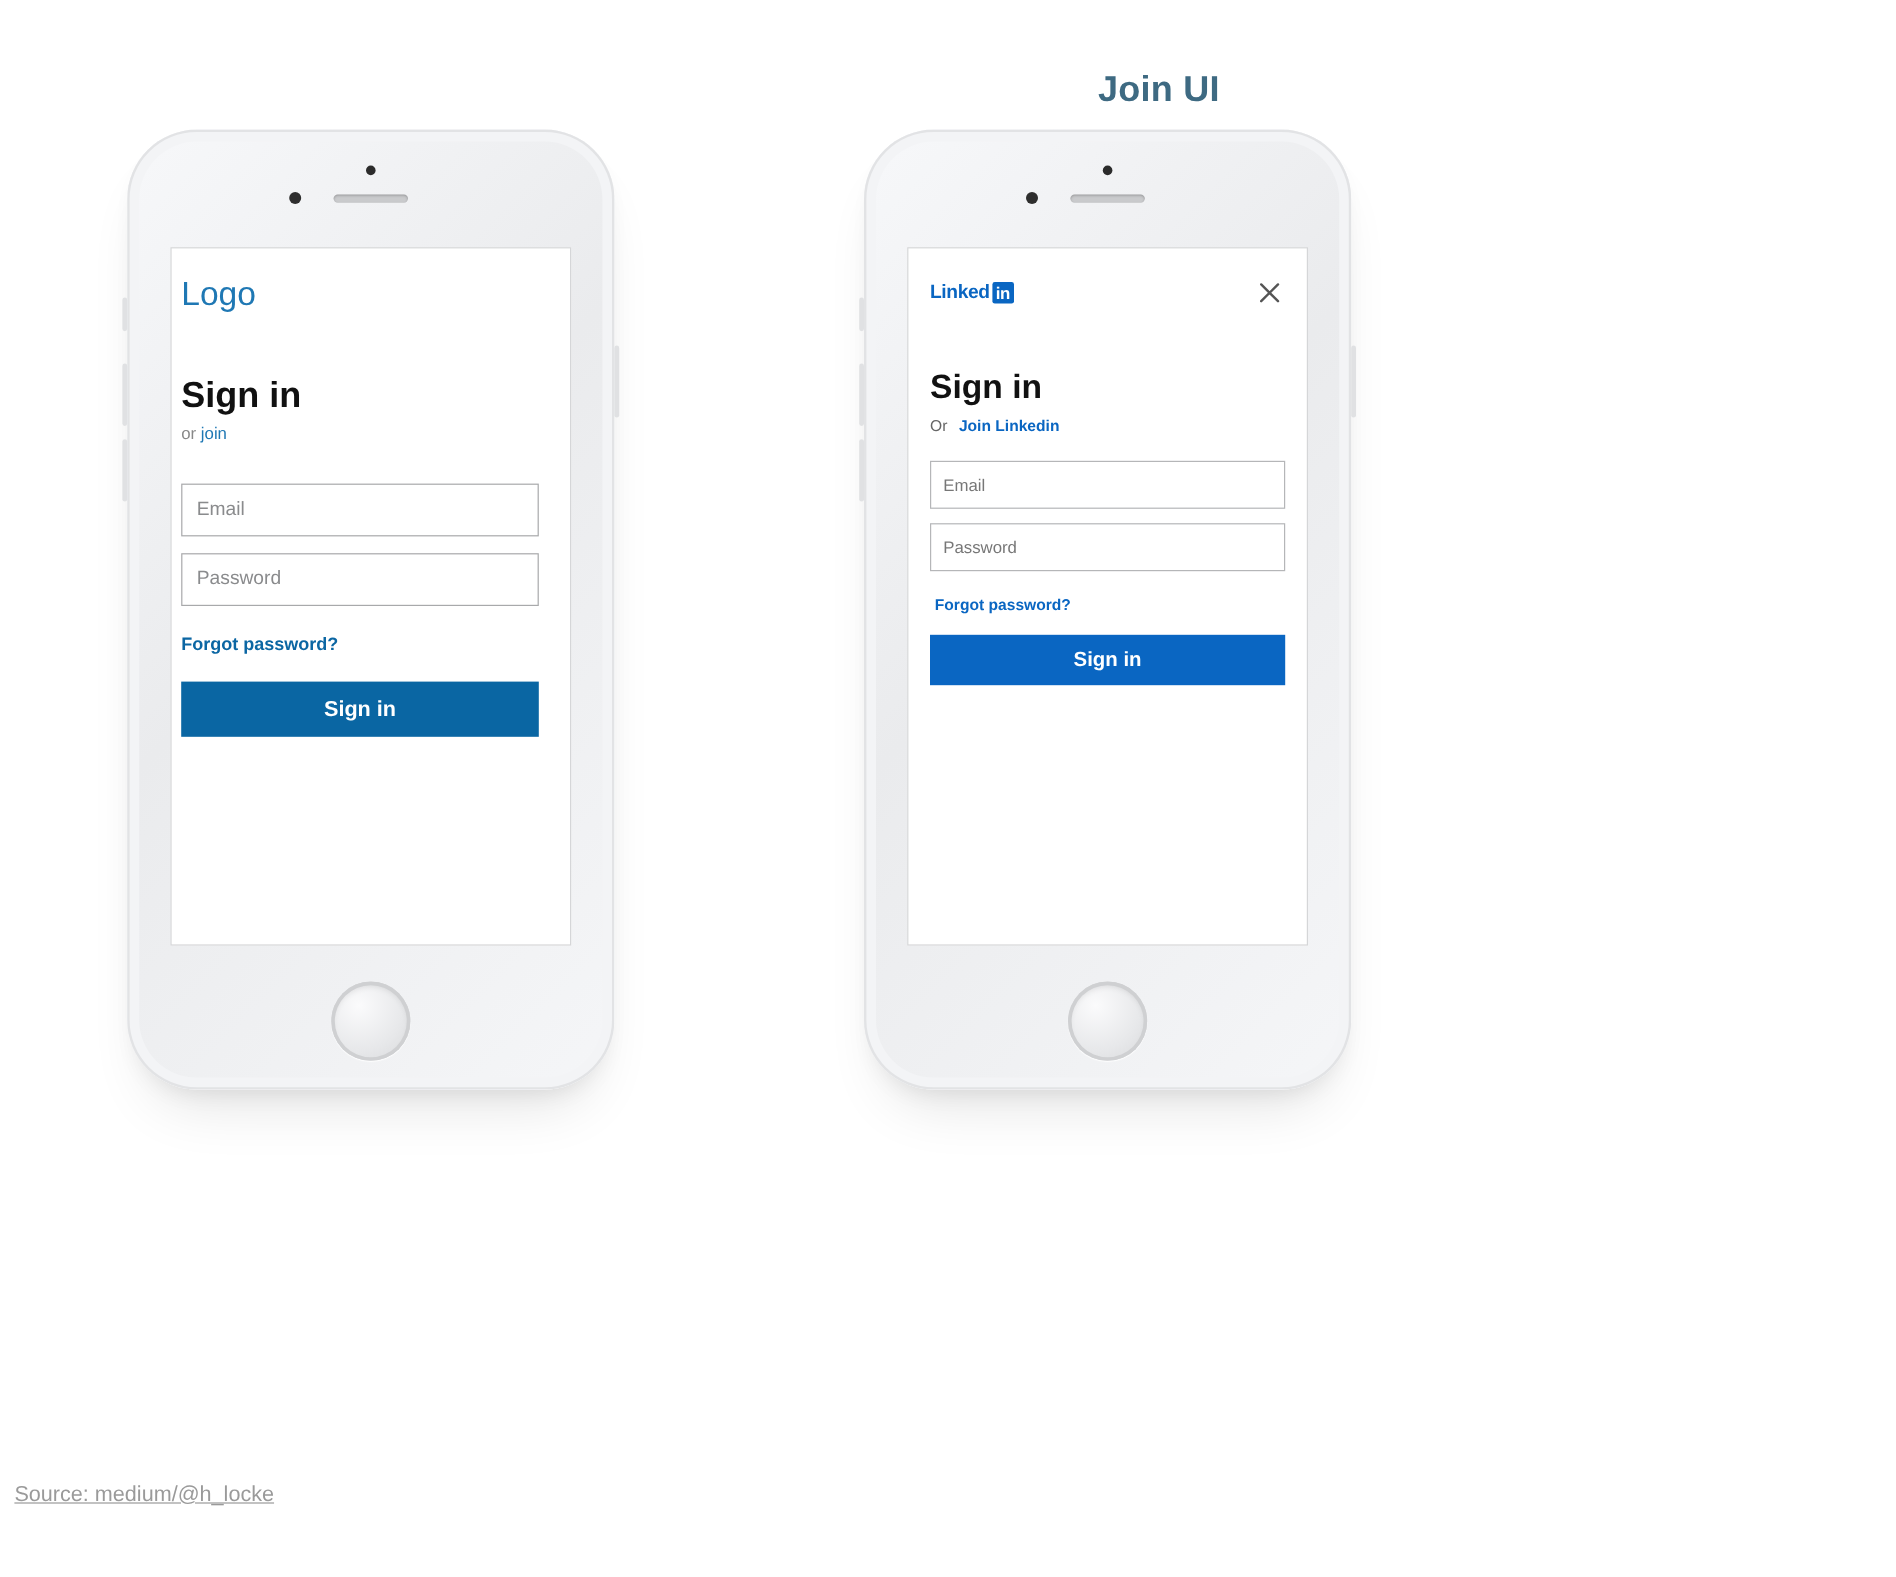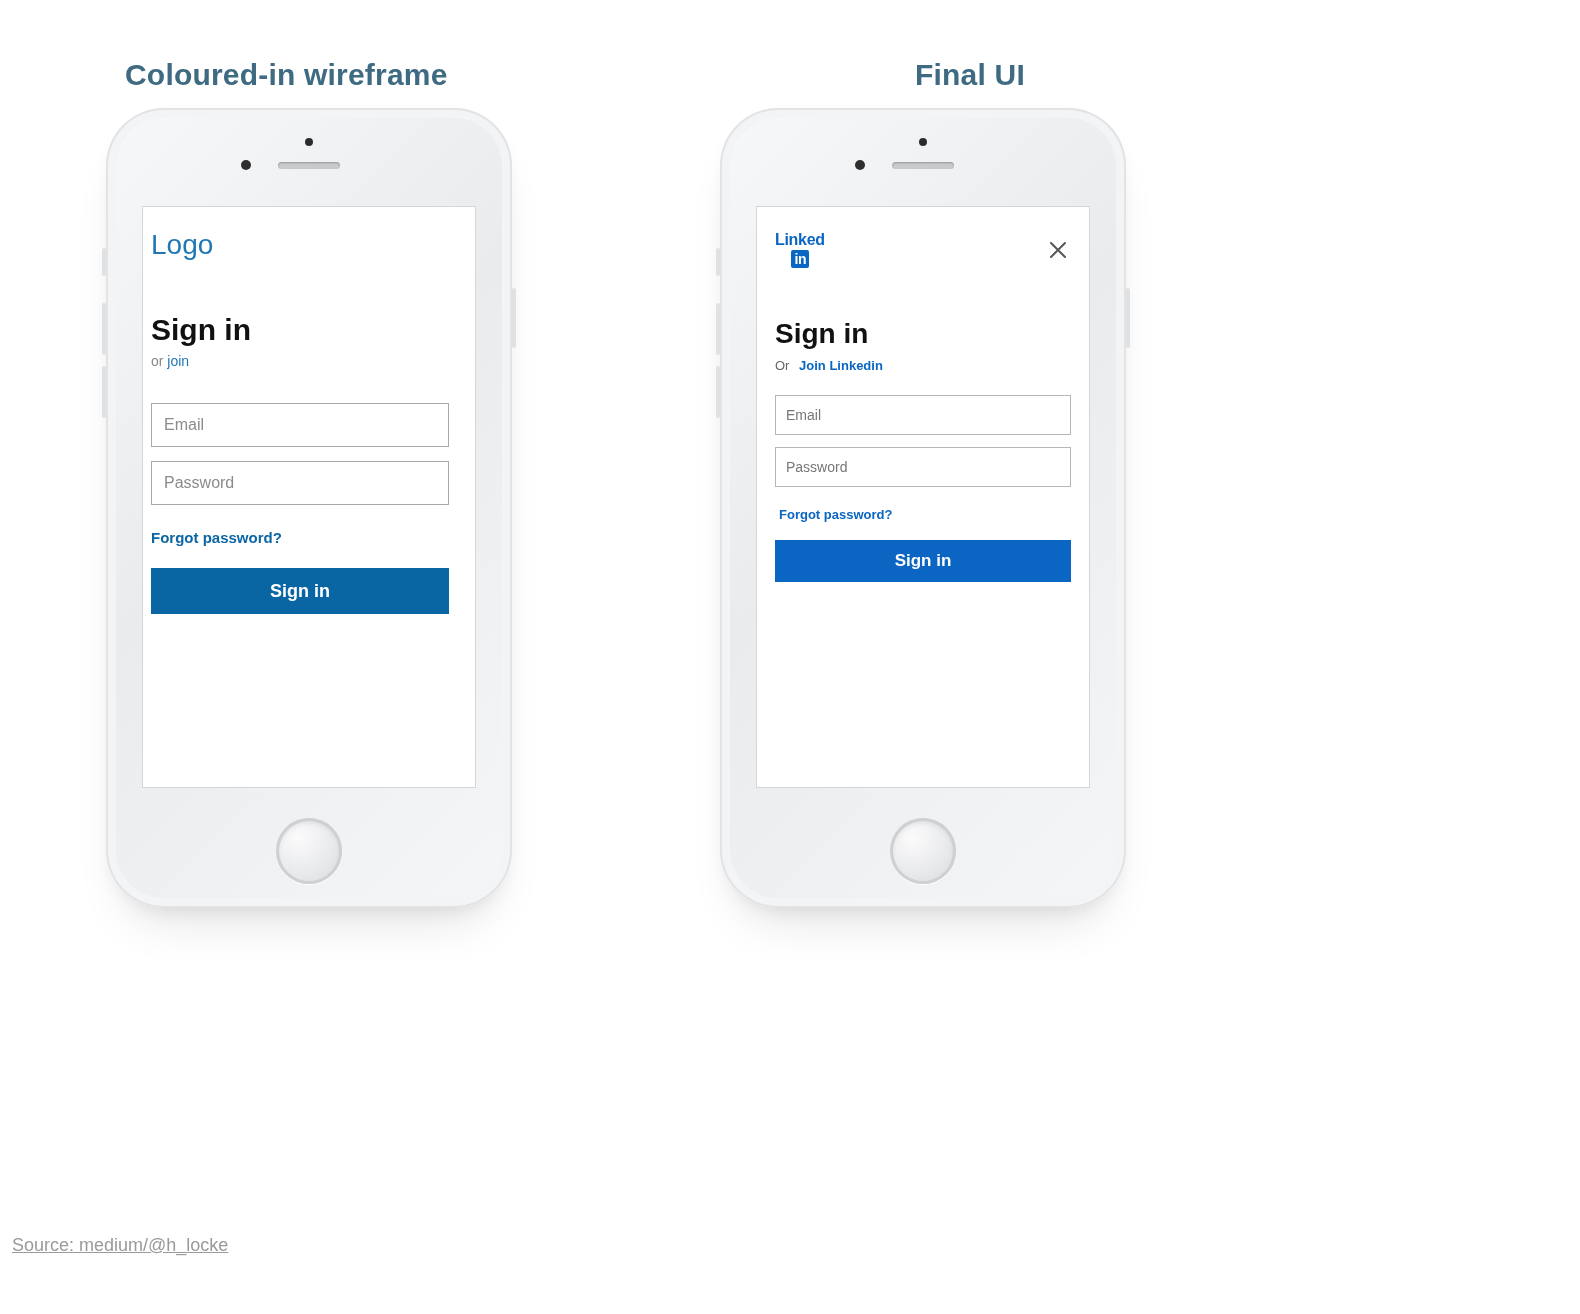--- a/index.html
+++ b/index.html
@@ -154,21 +154,20 @@
     justify-content: space-between;
     align-items: center;
     margin-bottom: 50px;
   }
   .li-logo {
     display: flex; align-items: center; gap:1px;
     color: #0a66c2;
     font-weight: 700;
     font-size: 16px;
     letter-spacing: -0.3px;
-    flex-direction: column;
   }
   .li-logo .li-box {
     background:#0a66c2; color:#fff;
     font-weight:700;
     padding: 1px 3px 1px 3px;
     margin-left: 1px;
     border-radius: 2px;
     font-size: 14px;
     line-height: 16px;
     text-align: center;
@@ -224,22 +223,21 @@
     color:#9a9a9a;
     font-size: 18px;
     text-decoration: underline;
   }
 </style>
 </head>
 <body>
 
 <div class="stage">
 
-  <div class="heading heading-left">Coloured-in wireframe</div>
-  <div class="heading heading-right">Final UI</div>
+  <div class="heading heading-right">Join UI</div>
 
   <div class="phone phone-left">
     <div class="side-btn sb-l1"></div>
     <div class="side-btn sb-l2"></div>
     <div class="side-btn sb-l3"></div>
     <div class="side-btn sb-r1"></div>
     <div class="camera"></div>
     <div class="earpiece"></div>
     <div class="sensor"></div>
 

